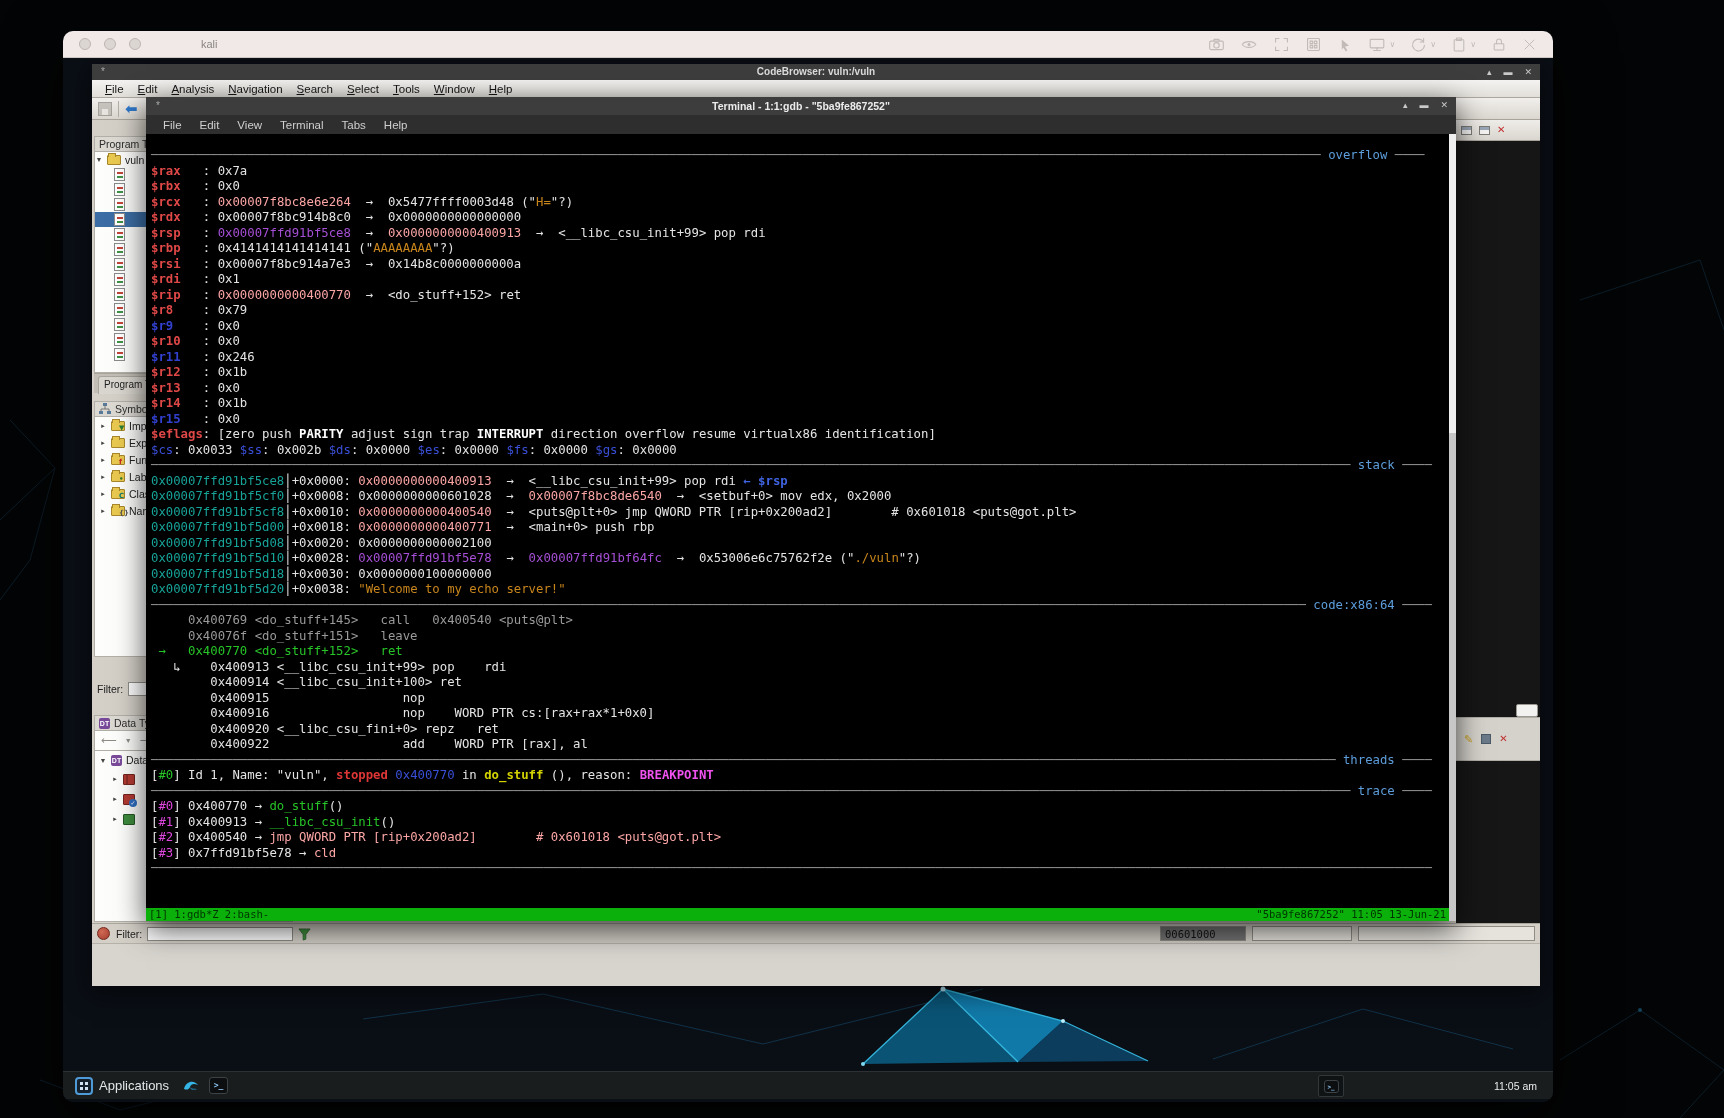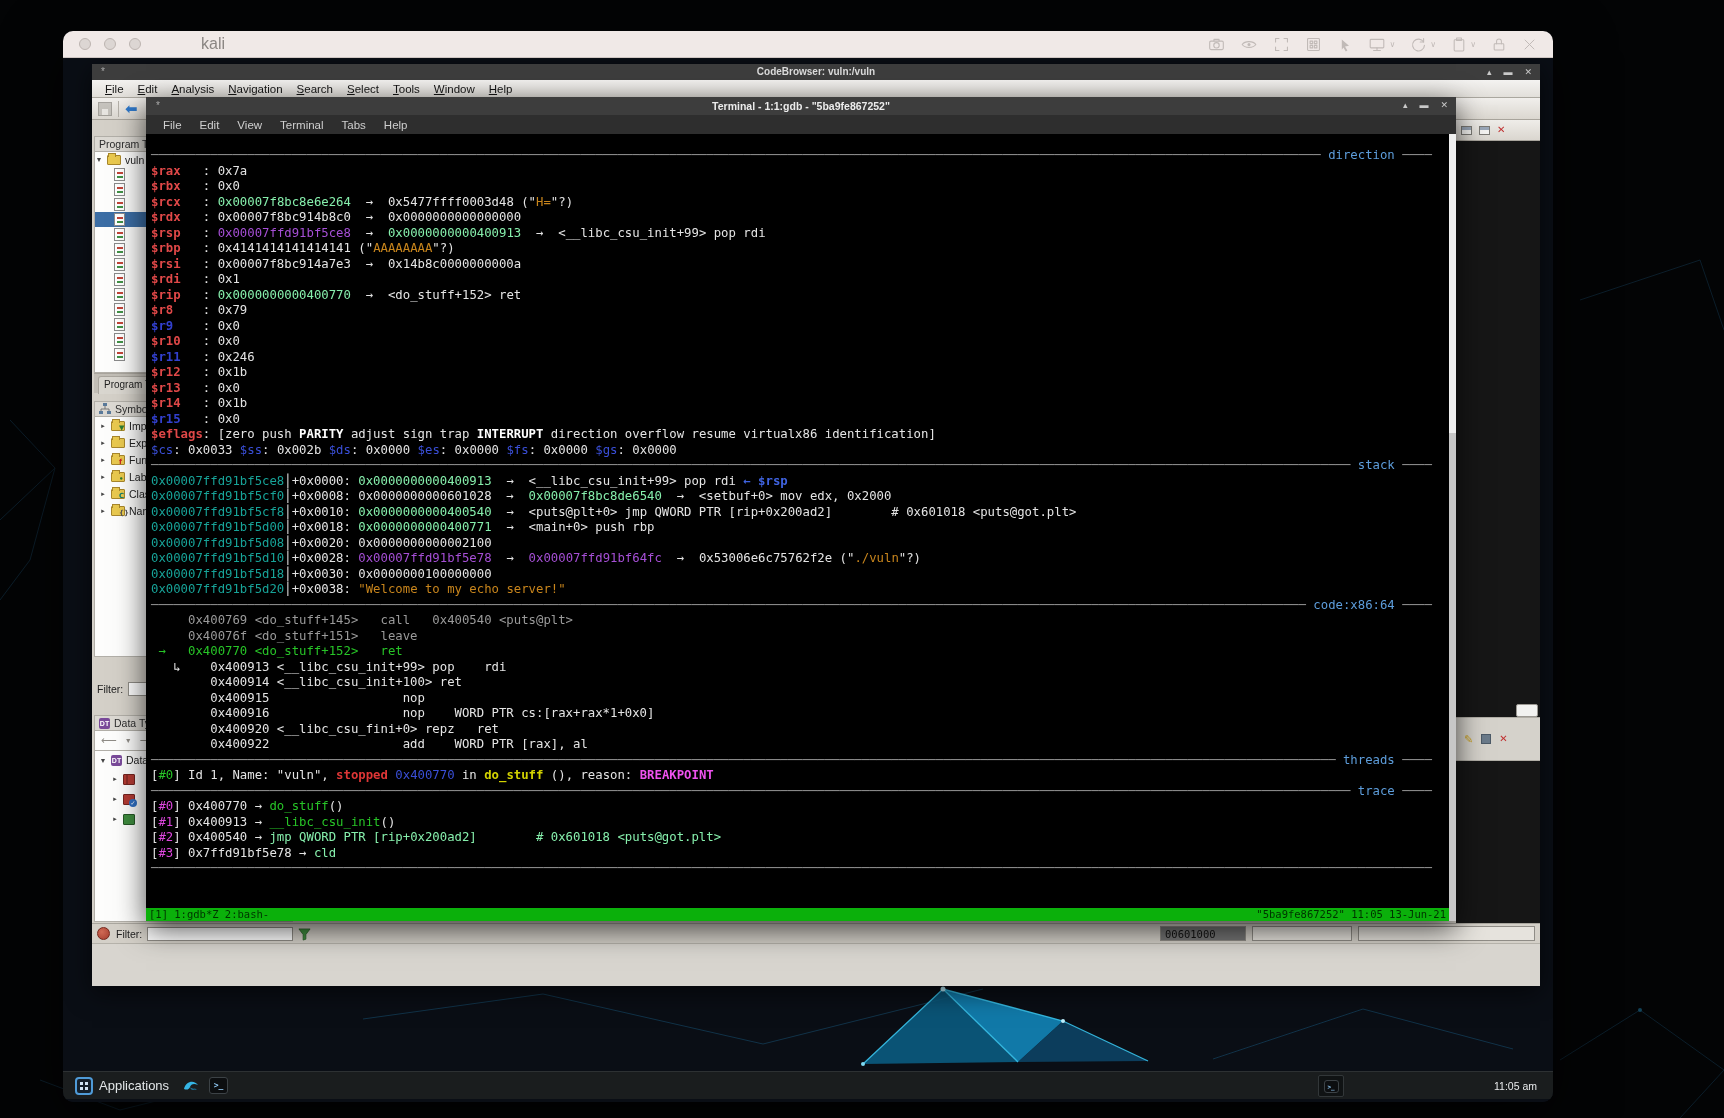--- a/index.html
+++ b/index.html
@@ -9,21 +9,21 @@
   svg.bglayer { position:absolute; left:0; top:0; }
 
   
   .mac-window { position:absolute; left:63px; top:31px; width:1490px; height:1071px;
     border-radius:10px; background:#0b0f16; box-shadow:0 18px 60px rgba(0,0,0,.75); }
   .mac-titlebar { position:absolute; left:0; top:0; right:0; height:27px;
     background:#f0e9e7; border-bottom:1px solid #cfc6c2; border-radius:10px 10px 0 0;
     display:flex; align-items:center; }
   .lights { display:flex; gap:13px; margin-left:16px; }
   .light { width:12px; height:12px; border-radius:50%; background:#dcd6d3; border:1px solid #bdb5b1; }
-  .mac-title { margin-left:60px; font-size:16px; color:#8b8683; }
+  .mac-title { margin-left:60px; font-size:11px; color:#8b8683; }
   .mac-tools { position:absolute; right:16px; top:0; height:27px; display:flex; align-items:center; gap:15px; }
   .mac-tools .hicon { display:flex; align-items:center; gap:3px; opacity:.85; }
   .chev { font-size:8px; color:#b9b2af; }
 
   
   .vm-screen { position:absolute; left:0; top:28px; right:0; bottom:0; overflow:hidden;
     border-radius:0 0 10px 10px; background:#0a0e15; }
 
   
   .taskbar { position:absolute; left:0; right:0; top:1012px; height:28px;
@@ -149,21 +149,21 @@
   .scrollbar { position:absolute; right:0; top:0; bottom:0; width:7px; background:#c7c7c7; }
   .scrollbar .thumb { position:absolute; left:0; right:0; top:0; height:38%; background:#efefef; }
   .tmuxbar { position:absolute; left:0; right:7px; bottom:0; height:13px; background:#0bb00b;
      font:10.5px/13px "DejaVu Sans Mono",monospace; color:#003300;text-align:right; }
   .tmuxbar .tl { position:absolute; left:3px; }
   .tmuxbar .tr { position:absolute; right:3px; }
 
   
   .w{color:#e4e4e4} .wb{color:#ffffff;font-weight:bold}
   .reg{color:#e04848;font-weight:bold} .regb{color:#3240cf;font-weight:bold}
-  .red{color:#86efac} .redb{color:#de3636;font-weight:bold}
+  .red{color:#fca5a5} .redb{color:#de3636;font-weight:bold}
   .mag{color:#a64fd6} .cyan{color:#17a398}
   .grn{color:#27c427} .grnb{color:#27c427;font-weight:bold}
   .org{color:#c8851c} .gray{color:#9a9a9a}
   .blue{color:#3a4fd8} .blueb{color:#3f63e0;font-weight:bold}
   .yelb{color:#d3d300;font-weight:bold}
   .pink{color:#dc46dc} .pinkb{color:#ef52ef;font-weight:bold}
   .sepd{color:#8f8f8f} .sepl{color:#5d9ddb}
   .cursor{background:#e8e8e8;color:#000}
 </style>
 </head>
@@ -491,21 +491,21 @@
         <div class="term-menubar" id="term-menu">
             <span>File</span>
             <span>Edit</span>
             <span>View</span>
             <span>Terminal</span>
             <span>Tabs</span>
             <span>Help</span>
           </div>
         <div class="term-content">
           <div id="term-lines">
-              <div class="tline"><span class="sepd">────────────────────────────────────────────────────────────────────────────────────────────────────────────────────────────────────────────────────────────── </span><span class="sepl">direction</span><span class="sepd"> ────</span></div>
+              <div class="tline"><span class="sepd">────────────────────────────────────────────────────────────────────────────────────────────────────────────────────────────────────────────────────────────── </span><span class="sepl">overflow</span><span class="sepd"> ────</span></div>
               <div class="tline"><span class="reg">$rax</span><span class="w">   : 0x7a</span></div>
               <div class="tline"><span class="reg">$rbx</span><span class="w">   : 0x0</span></div>
               <div class="tline"><span class="reg">$rcx</span><span class="w">   : </span><span class="red">0x00007f8bc8e6e264</span><span class="w">  →  0x5477ffff0003d48 ("</span><span class="org">H=</span><span class="w">"?)</span></div>
               <div class="tline"><span class="reg">$rdx</span><span class="w">   : 0x00007f8bc914b8c0  →  0x0000000000000000</span></div>
               <div class="tline"><span class="reg">$rsp</span><span class="w">   : </span><span class="mag">0x00007ffd91bf5ce8</span><span class="w">  →  </span><span class="red">0x0000000000400913</span><span class="w">  →  &lt;__libc_csu_init+99&gt; pop rdi</span></div>
               <div class="tline"><span class="reg">$rbp</span><span class="w">   : 0x4141414141414141 ("</span><span class="org">AAAAAAAA</span><span class="w">"?)</span></div>
               <div class="tline"><span class="reg">$rsi</span><span class="w">   : 0x00007f8bc914a7e3  →  0x14b8c0000000000a</span></div>
               <div class="tline"><span class="reg">$rdi</span><span class="w">   : 0x1</span></div>
               <div class="tline"><span class="reg">$rip</span><span class="w">   : </span><span class="red">0x0000000000400770</span><span class="w">  →  &lt;do_stuff+152&gt; ret</span></div>
               <div class="tline"><span class="reg">$r8</span><span class="w">    : 0x79</span></div>

